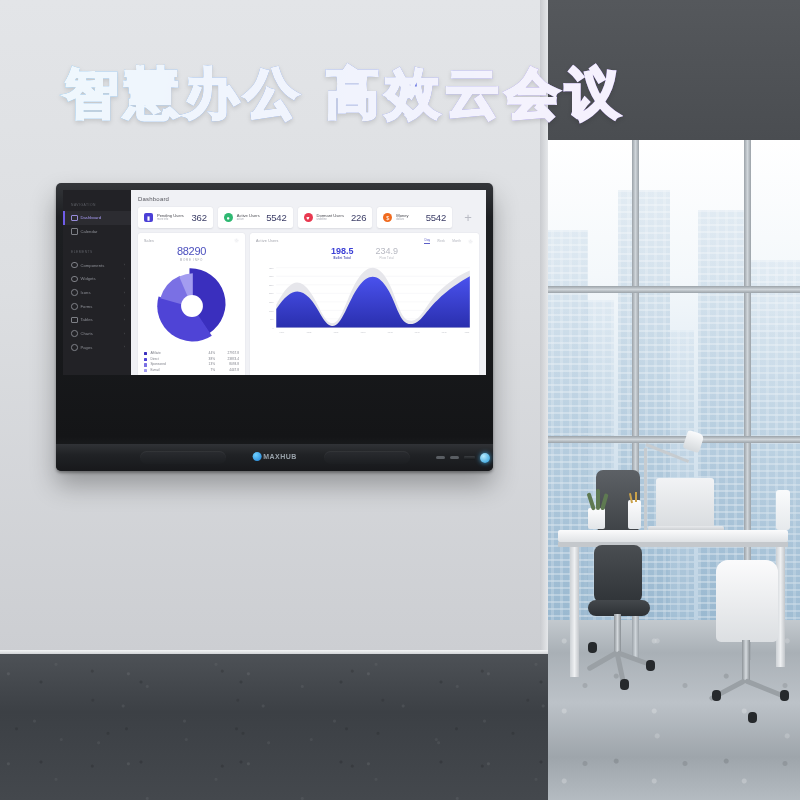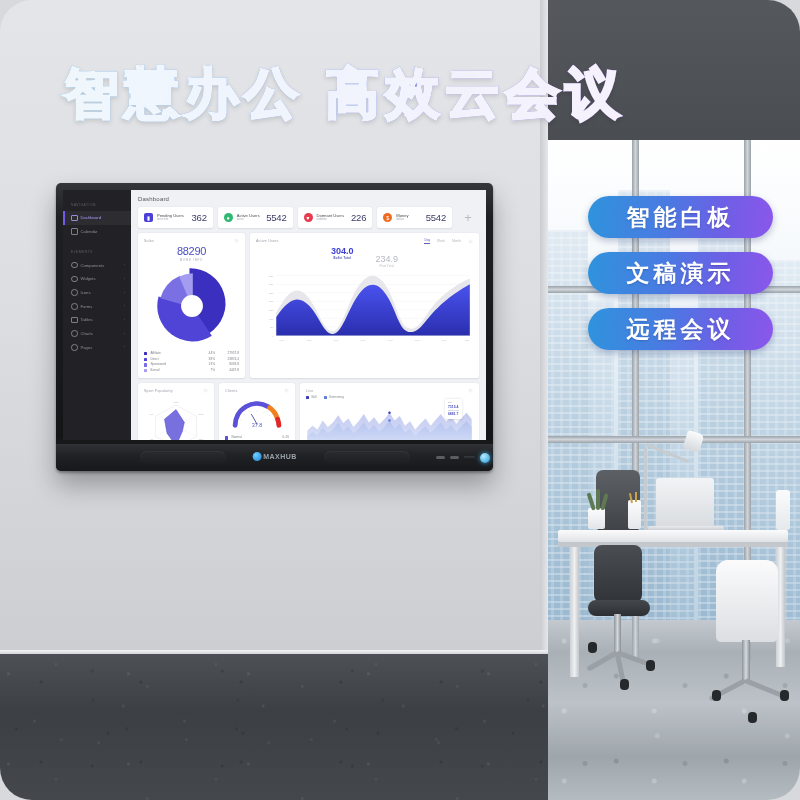--- a/index.html
+++ b/index.html
@@ -2,21 +2,21 @@
 <html><head>
 <meta charset="utf-8">
 <title>Product Banner</title>
 <style>
   html,body{margin:0;padding:0;}
   body{
     width:800px;height:800px;overflow:hidden;
     font-family:"Liberation Sans","DejaVu Sans",sans-serif;
     background:#d7d9dc;
   }
-  #stage{position:relative;width:800px;height:800px;overflow:hidden;border-radius:32px;}
+  #stage{position:relative;width:800px;height:800px;overflow:hidden;}
 
   
   .wall{
     position:absolute;left:0;top:0;width:548px;height:652px;
     background:linear-gradient(180deg,#e3e5e8 0%,#dcdee1 45%,#ccced2 100%);
   }
   .wall-edge{
     position:absolute;left:540px;top:0;width:10px;height:652px;
     background:linear-gradient(90deg,#c9cbcf,#eceef0);
   }
@@ -167,21 +167,21 @@
 
   
   .tv{
     position:absolute;left:56px;top:183px;width:437px;height:288px;
     background:linear-gradient(180deg,#34363a,#1d1f22 12%,#141517 88%,#26282b);
     border-radius:5px;
     box-shadow:0 14px 26px rgba(0,0,0,.30),0 2px 3px rgba(0,0,0,.35);
     padding:7px 7px 0 7px;box-sizing:border-box;
   }
   .tv-screen{
-    position:relative;width:423px;height:250px;overflow:hidden;background:#1b1c20;
+    position:relative;width:423px;height:185px;overflow:hidden;background:#1b1c20;
   }
   .tv-bottom{
     position:absolute;left:0;bottom:0;width:437px;height:27px;
     background:linear-gradient(180deg,#303236,#202225 40%,#17181b);
     border-radius:0 0 5px 5px;
   }
   .grille{position:absolute;top:7px;height:13px;border-radius:7px;
     background:linear-gradient(180deg,#2a2c30,#1c1e21);
     box-shadow:inset 0 1px 1px rgba(255,255,255,.05);}
   .tv-logo{position:absolute;left:50%;top:8px;transform:translateX(-50%);
@@ -323,25 +323,20 @@
     <div class="wchair-post"></div>
     <div class="caster" style="left:197px;top:678px;width:40px;transform:rotate(22deg);"></div>
     <div class="caster" style="left:197px;top:678px;width:40px;transform:rotate(152deg);"></div>
     <div class="caster-wheel" style="left:232px;top:690px;"></div>
     <div class="caster-wheel" style="left:164px;top:690px;"></div>
     <div class="caster-wheel" style="left:200px;top:712px;"></div>
   </div>
 
   <div class="headline">智慧办公  高效云会议</div>
 
-  <div class="pills">
-    <div class="pill">智能白板</div>
-    <div class="pill">文稿演示</div>
-    <div class="pill">远程会议</div>
-  </div>
 
 
   <div class="tv">
     <div class="tv-screen">
 
       <div class="ui">
 
         <div class="ui-side">
           <div class="side-cap">NAVIGATION</div>
 
@@ -495,25 +490,25 @@
                   <span class="a-tab">Month</span>
                   <svg class="gear" viewBox="0 0 20 20">
                     <circle cx="10" cy="10" r="3.2" fill="none" stroke="#b9bbc4" stroke-width="1.6"></circle>
                     <circle cx="10" cy="10" r="7" fill="none" stroke="#b9bbc4" stroke-width="1.6" stroke-dasharray="3 2.4"></circle>
                   </svg>
                 </span>
               </div>
 
               <div class="area-tot">
                 <span>
-                  <span class="tot-n" style="display:block;color:#3b3fd6;font-weight:bold;">304.0</span>
+                  <span class="tot-n" style="display:block;color:#3b3fd6;font-weight:bold;">198.5</span>
                   <span class="tot-l" style="display:block;color:#4b4fb0;font-weight:bold;">Bullet Total</span>
                 </span>
                 <span>
-                  <span class="tot-n" style="display:block;color:#b7b9c2;margin-top:8px;">234.9</span>
+                  <span class="tot-n" style="display:block;color:#b7b9c2;">234.9</span>
                   <span class="tot-l" style="display:block;color:#b7b9c2;">Flow Total</span>
                 </span>
               </div>
 
               <svg viewBox="0 0 300 104" style="width:100%;height:74px;">
                 <defs>
                   <linearGradient id="agBlue" x1="0" y1="0" x2="0" y2="1">
                     <stop offset="0%" stop-color="#4a52ee"></stop>
                     <stop offset="100%" stop-color="#2a2fae"></stop>
                   </linearGradient>

